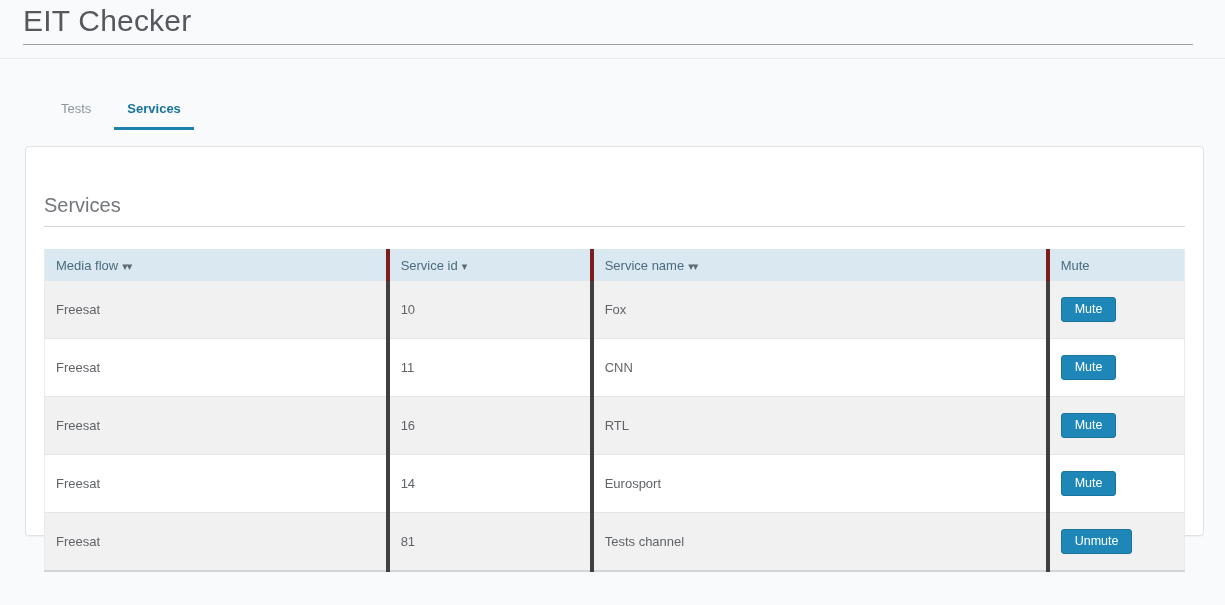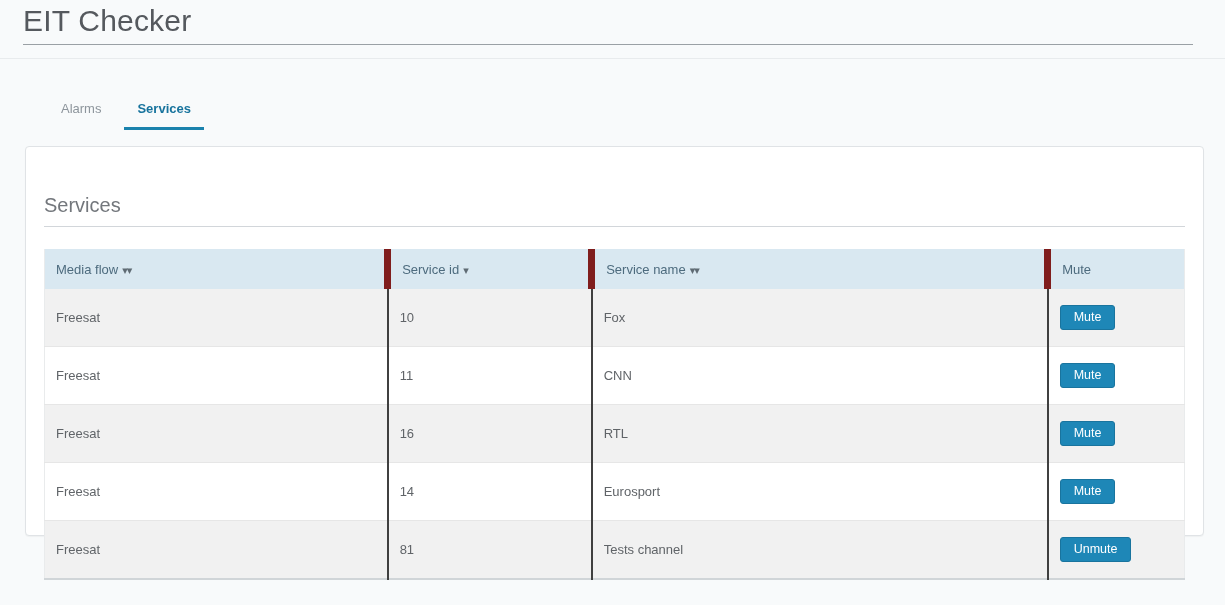--- a/index.html
+++ b/index.html
@@ -79,48 +79,48 @@
   table.services-table {
     margin-top:22px;
     width:100%;
     border-collapse:collapse;
     border-left:1px solid #e9ebec;
     border-right:1px solid #e9ebec;
     border-bottom:2px solid #d0d5d8;
     table-layout:fixed;
   }
   thead th {
-    height:40px;
+    height:32px;
     background:#d9e8f1;
     text-align:left;
     vertical-align:middle;
     padding:0 11px;
     font-size:13px;
     font-weight:400;
     color:#4d6b7e;
     cursor:pointer;
   }
-  thead th + th { border-left:7px solid #7f1d1d; }
+  thead th + th { border-left:4px solid #7f1d1d; }
   .sort-icon {
     font-size:11px;
     color:#5f6b74;
     letter-spacing:-1px;
     margin-left:4px;
   }
   tbody td {
     height:46px;
     vertical-align:middle;
     padding:16px 11px;
     font-size:13px;
     color:#606468;
     background:#ffffff;
   }
   tbody tr.striped td { background:#f1f1f1; }
   tbody tr + tr td { border-top:1px solid #e6e6e6; }
-  tbody td + td { border-left:2px solid #404040; }
+  tbody td + td { border-left:4px solid #404040; }
 
   .mute-button {
     display:inline-block;
     padding:4px 13px 5px 13px;
     background:#1e87b7;
     border:1px solid #19749e;
     border-radius:3px;
     color:#ffffff;
     font-size:12.5px;
     font-family:"Liberation Sans", sans-serif;
@@ -130,21 +130,21 @@
 </head>
 <body>
 
 <div class="page-header">
   <h1 class="page-title">EIT Checker</h1>
   <hr class="title-rule">
   <hr class="subtitle-rule">
 </div>
 
 <div class="tabs">
-  <div class="tab">Alarms</div>
+  <div class="tab">Tests</div>
   <div class="tab active">Services</div>
 </div>
 
 <div class="panel">
   <h2 class="panel-heading">Services</h2>
 
   <table class="services-table">
     <colgroup>
       <col style="width:30.1%">
       <col style="width:17.9%">

